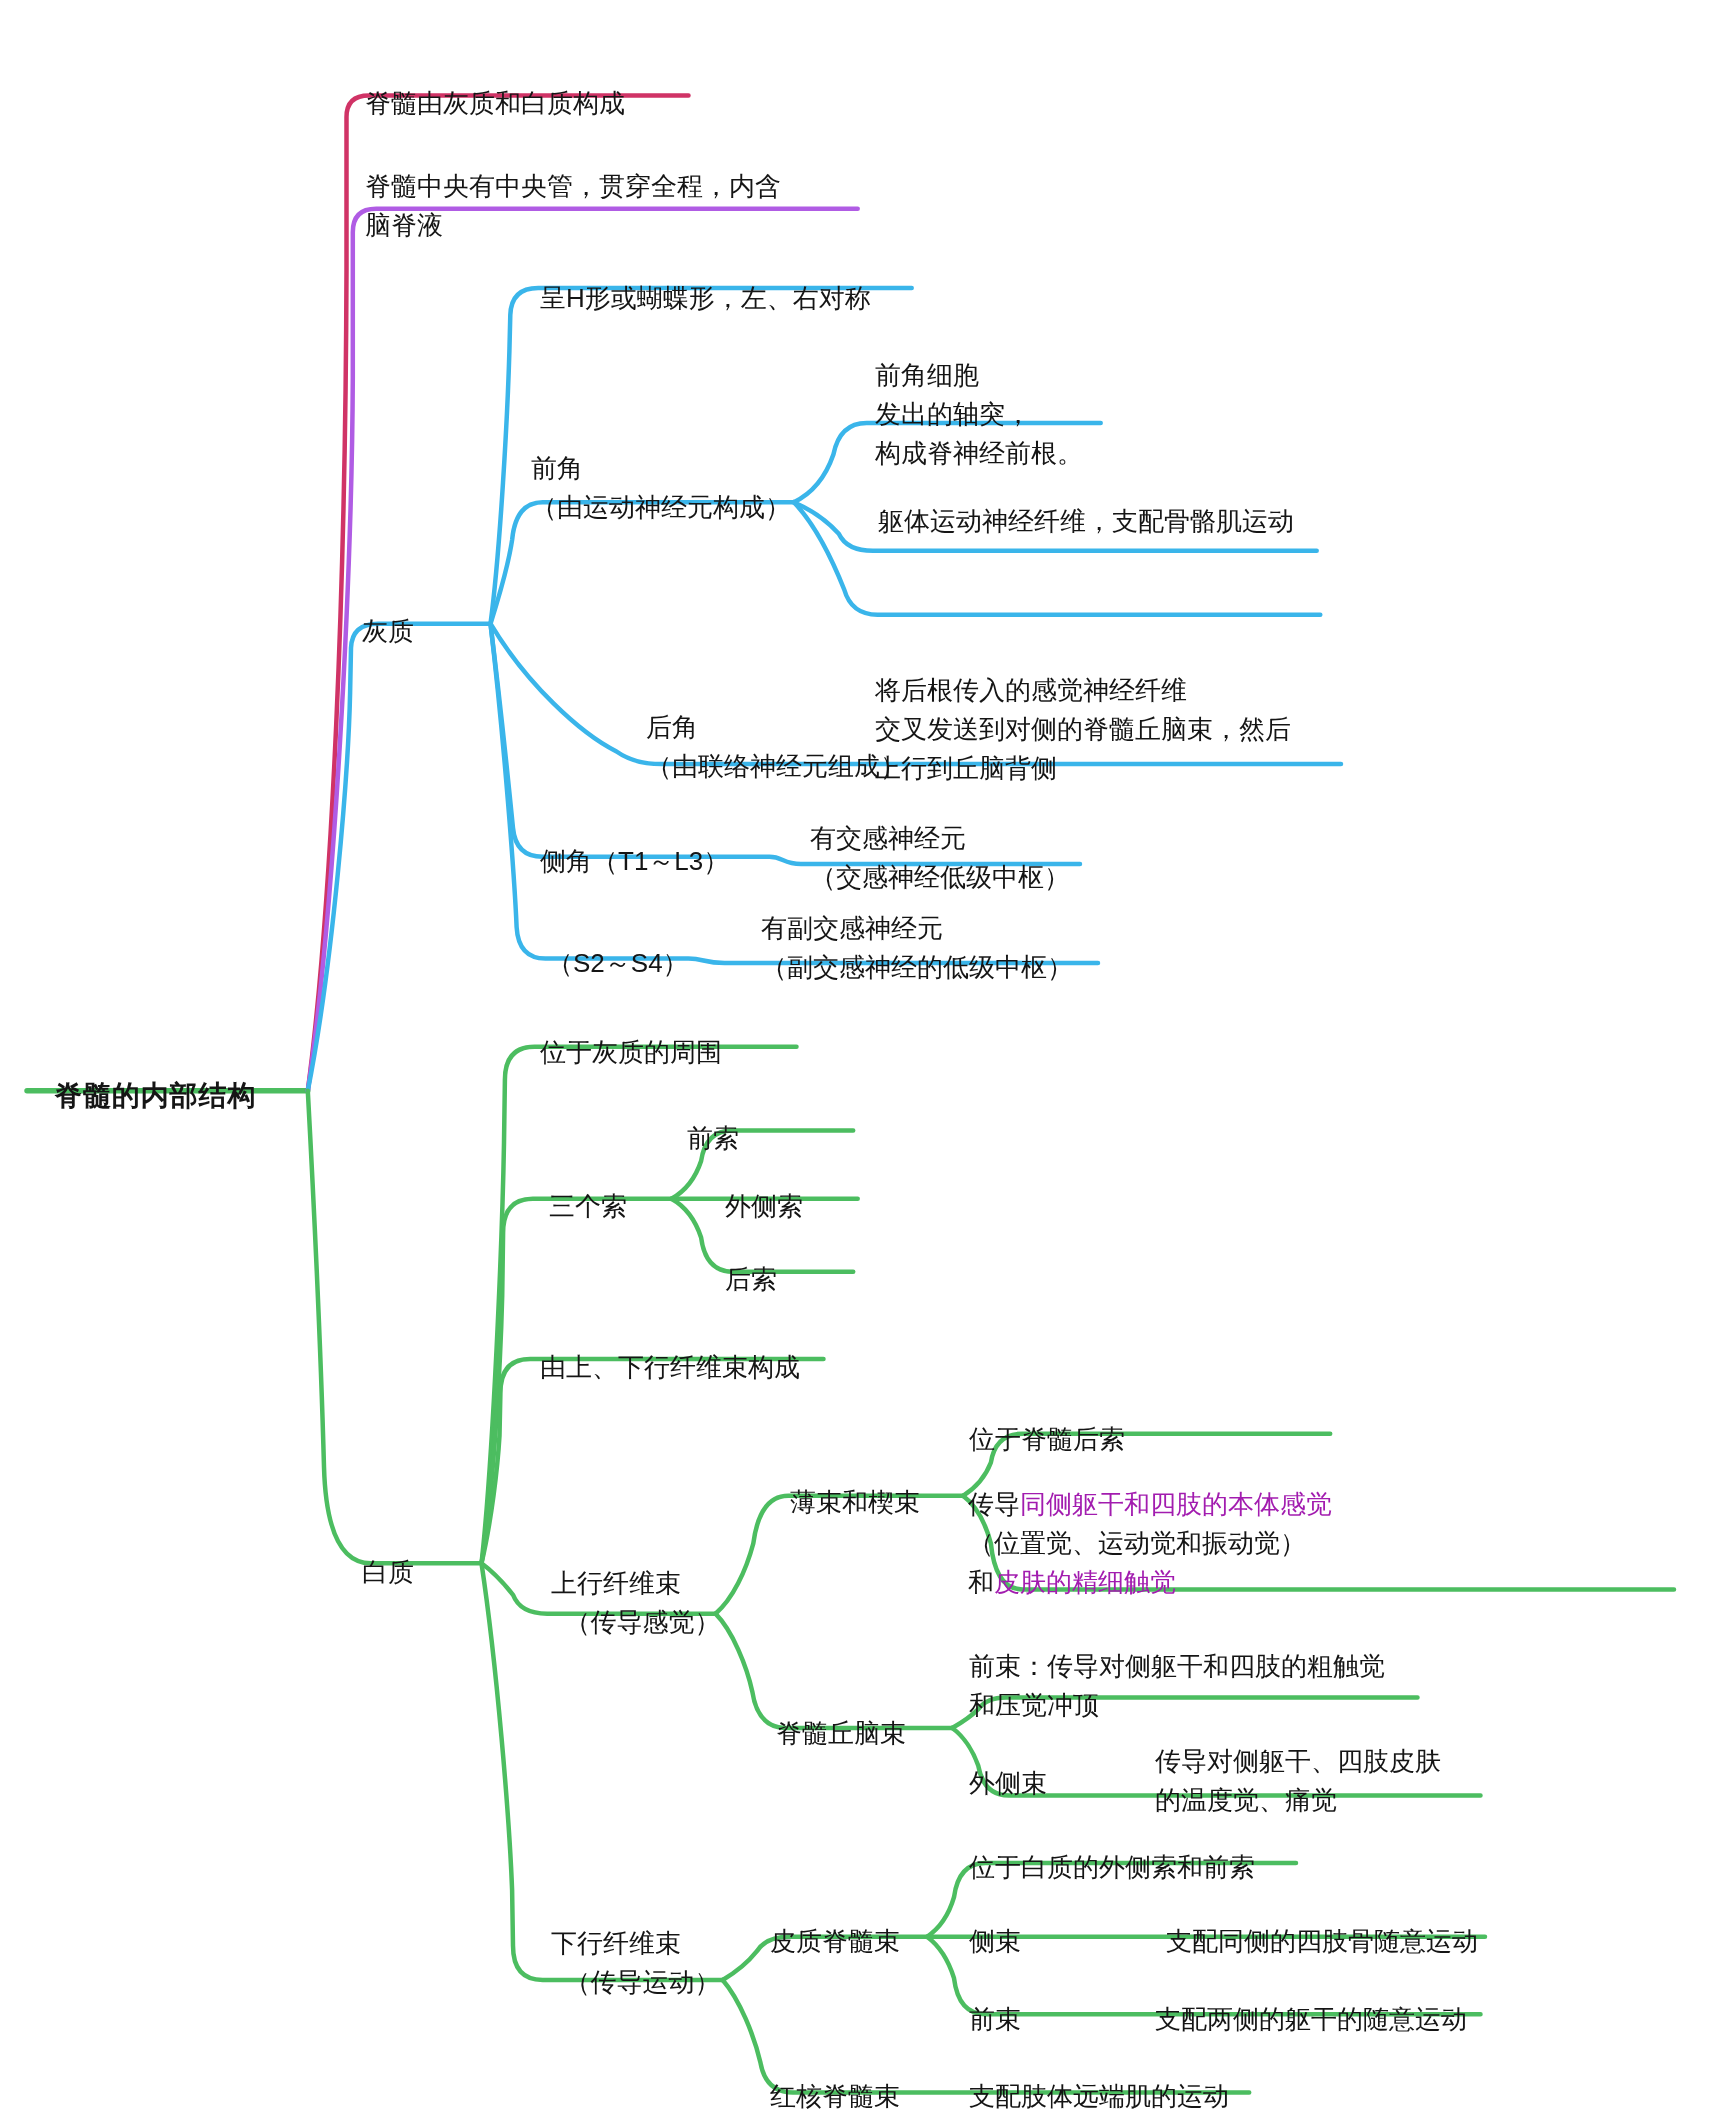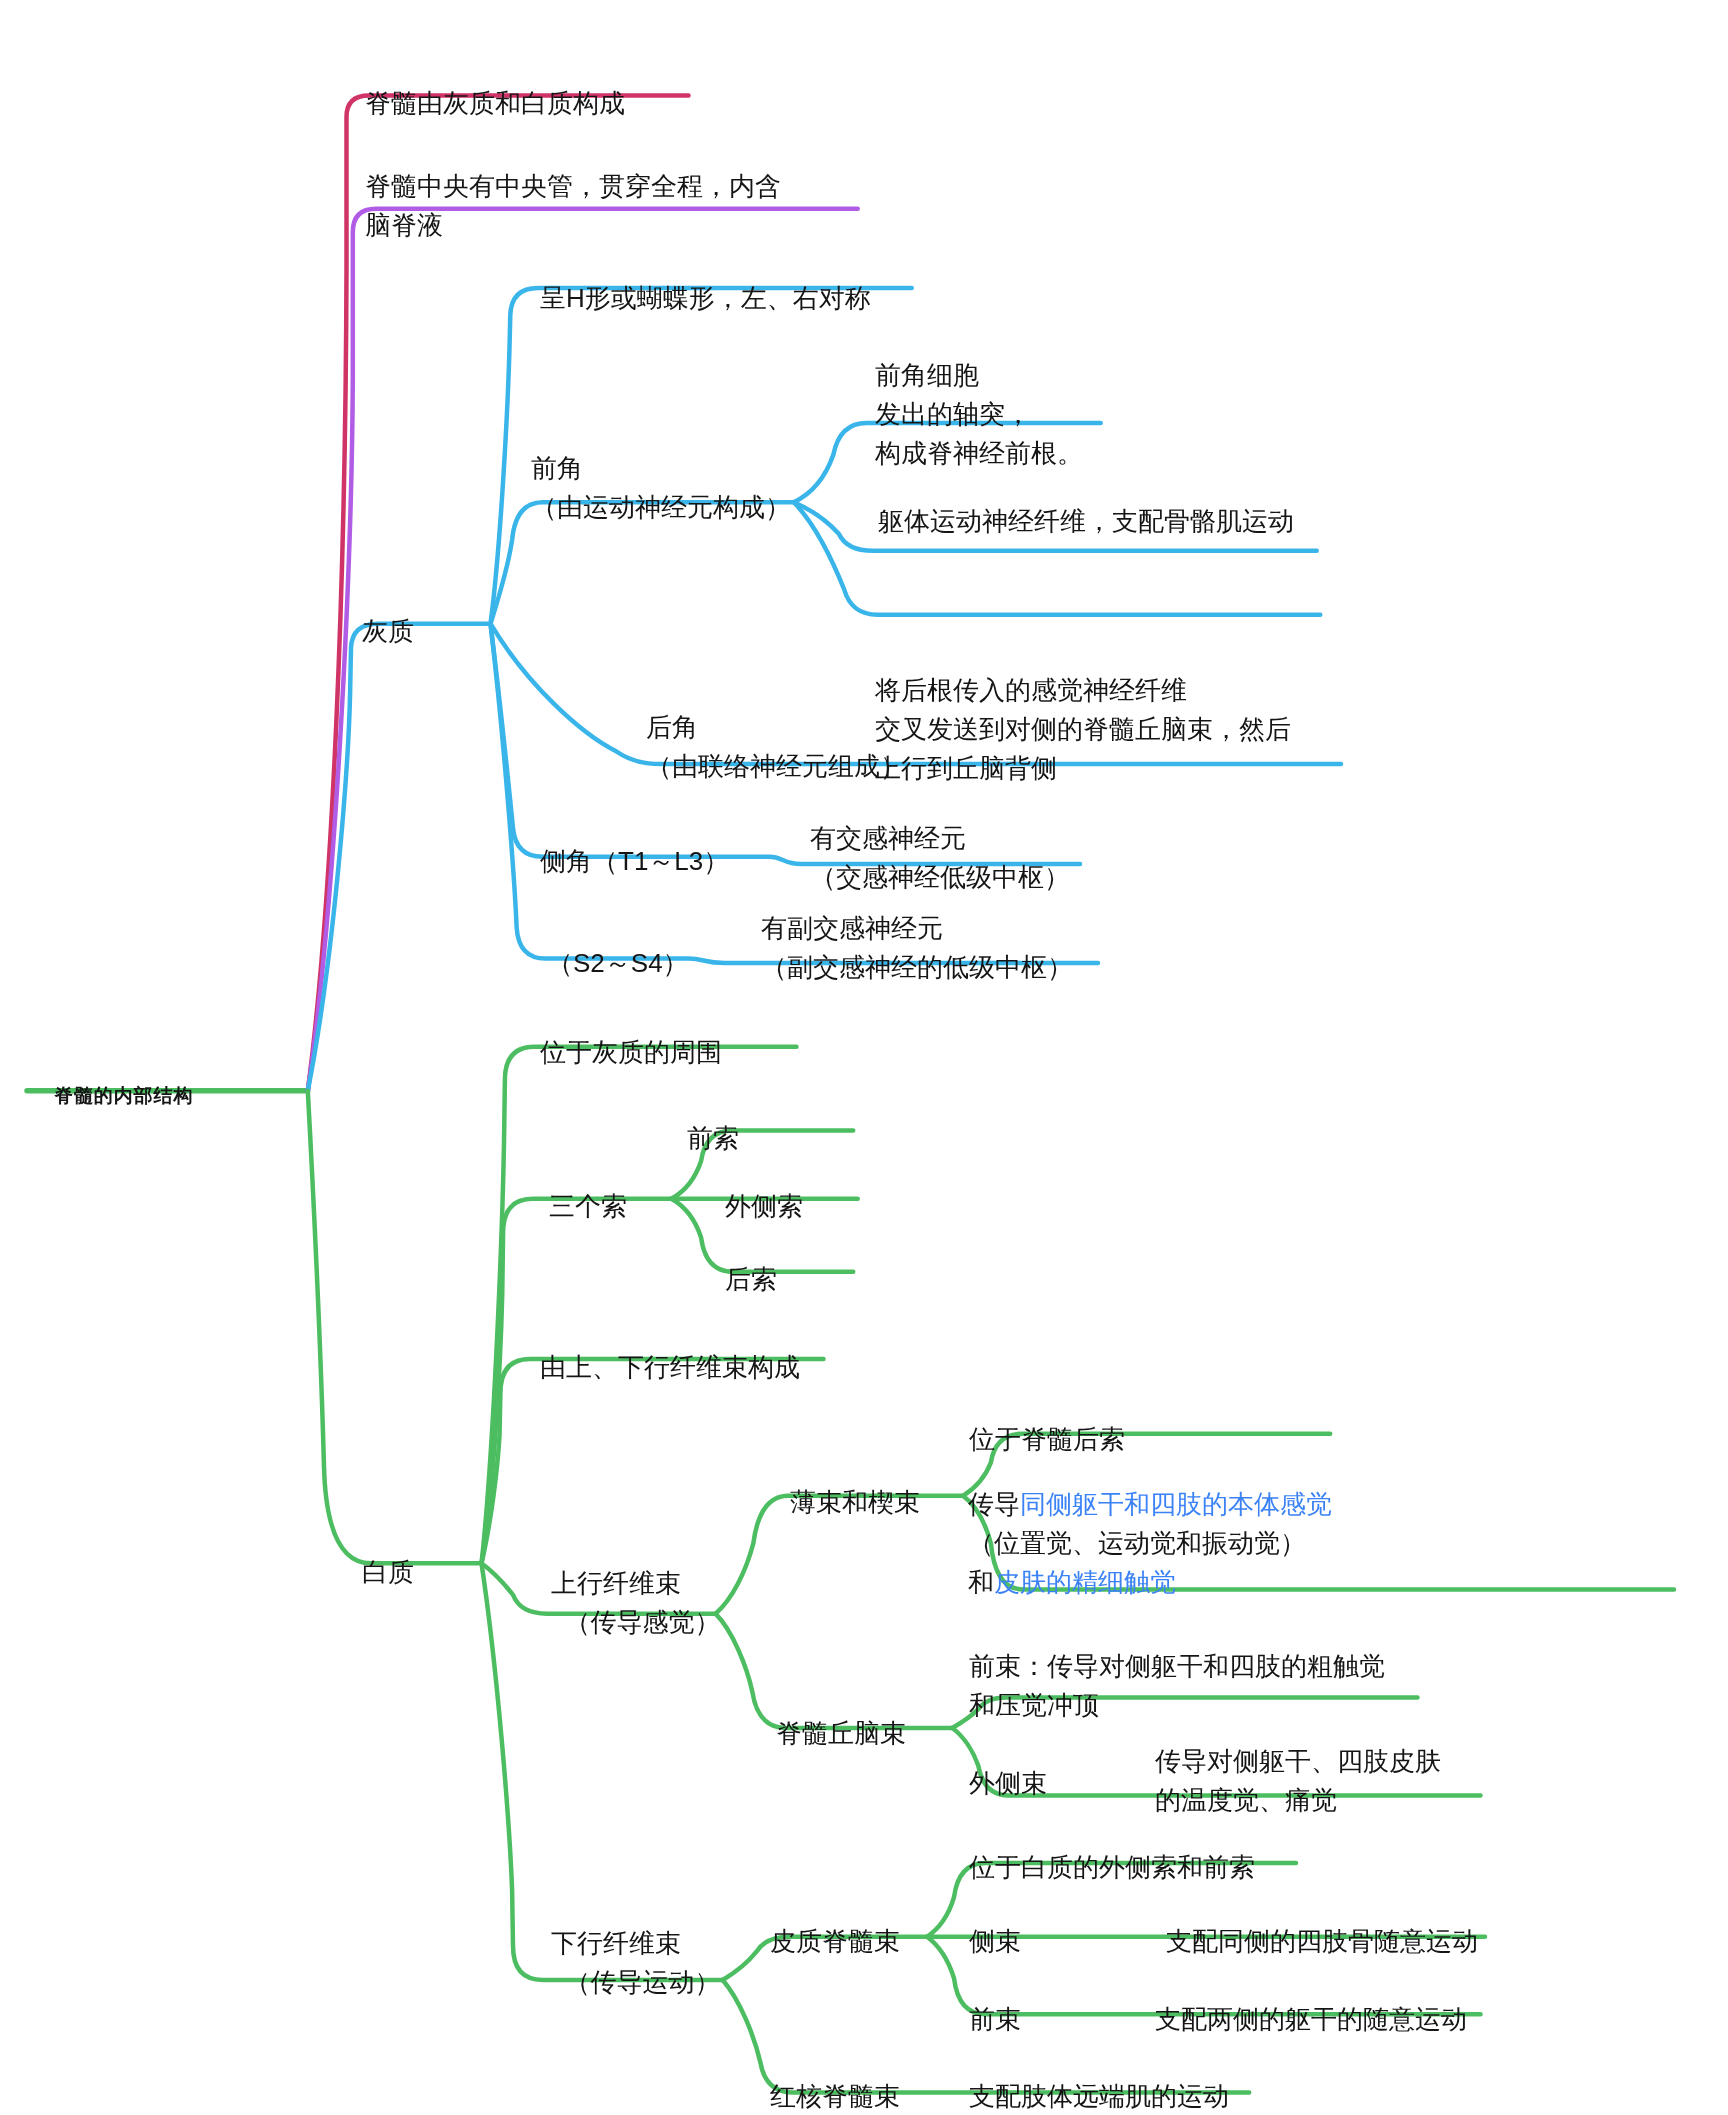--- a/index.html
+++ b/index.html
@@ -16,25 +16,25 @@
     position:absolute;
     font-size:26px;
     line-height:39px;
     white-space:nowrap;
     color:#151515;
     margin-top:34px;
   }
   .node .ln{display:block;}
   .center{text-align:left;}
   .root{
-    font-size:19px;
+    font-size:28px;
     font-weight:bold;
     letter-spacing:0.9px;
   }
-  .red{color:#3b82f6;text-align:right;}
+  .red{color:#a21caf;text-align:right;}
 </style>
 </head>
 <body>
 
 <div id="canvas">
 
   <svg id="wires" viewBox="0 0 1920 2350" fill="none" stroke-linecap="round" stroke-linejoin="round">
 
     <path d="M 30 1212 L 342 1212" stroke="#4cbd60" stroke-width="6"></path>
 

